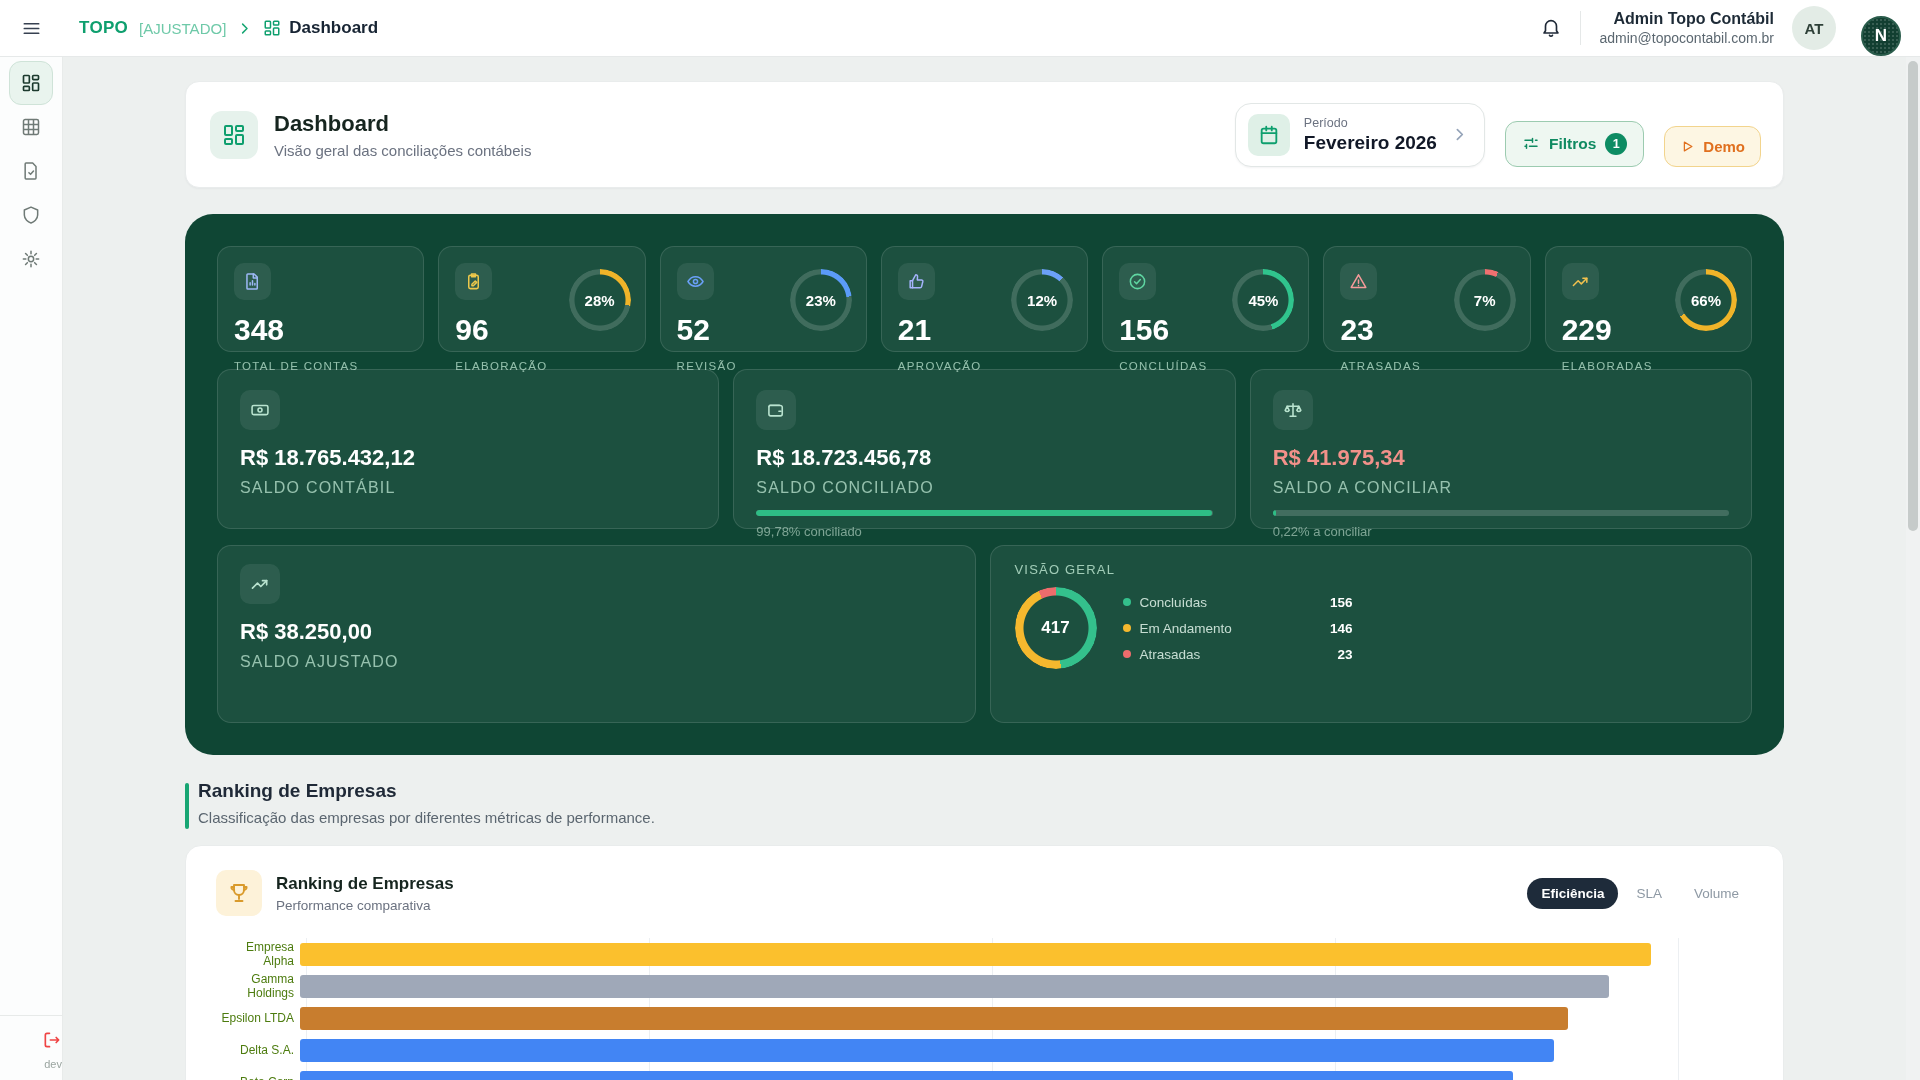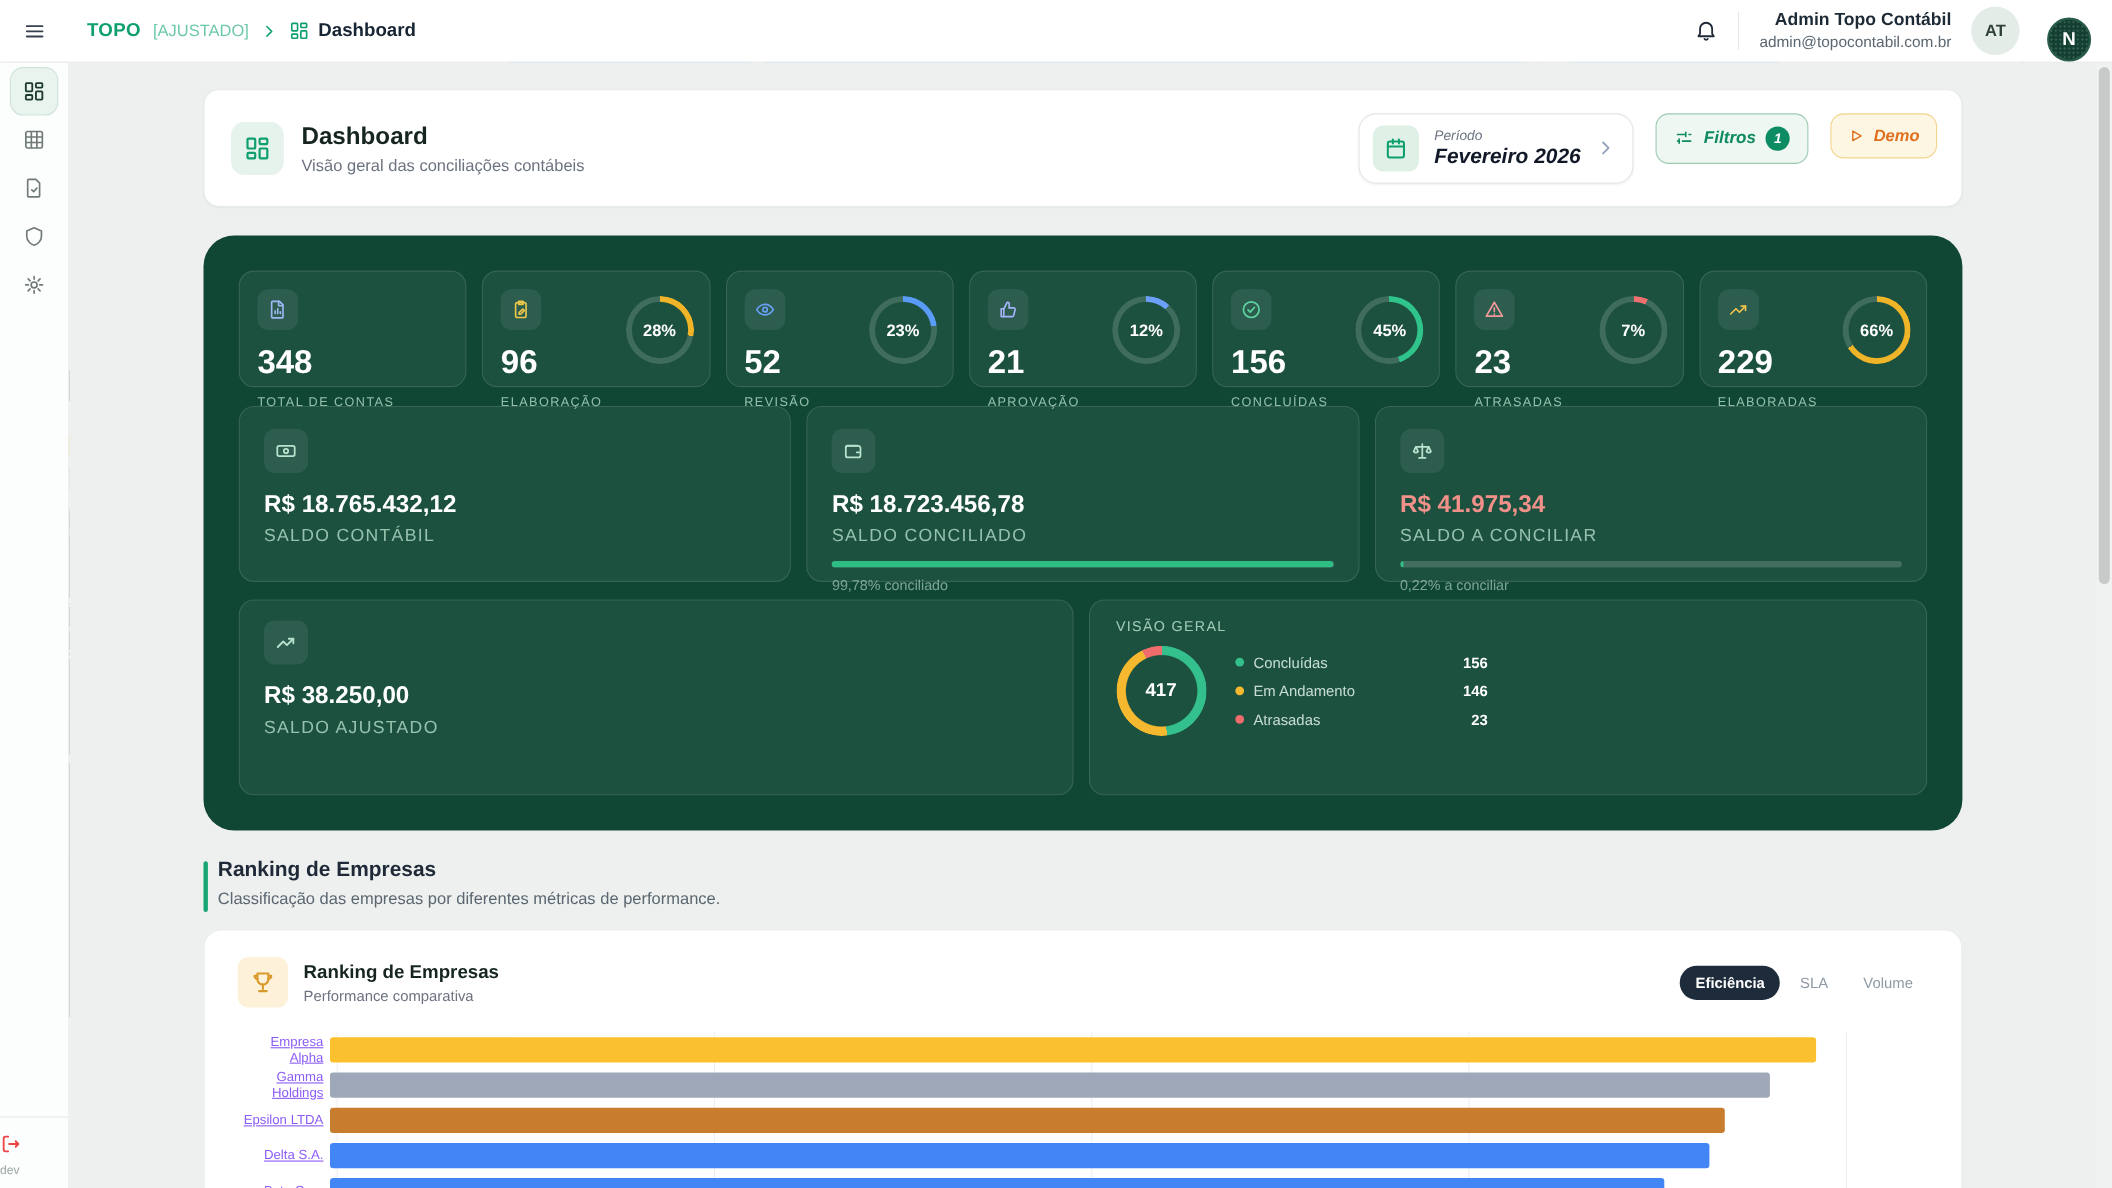--- a/index.html
+++ b/index.html
@@ -27,36 +27,36 @@
     display:flex; align-items:center; justify-content:center; z-index:40; cursor:pointer; }
 
   
   .sidebar { position:fixed; left:0; top:57px; bottom:0; width:63px; background:#fcfdfd;
     border-right:1px solid #e8ebea; z-index:20; }
   .side-items { display:flex; flex-direction:column; align-items:center; padding-top:4px; }
   .side-item { width:44px; height:44px; display:flex; align-items:center; justify-content:center;
     border-radius:12px; cursor:pointer; }
   .side-item.active { background:#e9f4ee; border:1px solid #cfe3d8; }
   .side-foot { position:absolute; bottom:0; left:0; right:0; border-top:1px solid #e7eae9;
-    padding:14px 0 10px; display:flex; flex-direction:column; align-items:flex-start; gap:8px; }
+    padding:14px 0 10px; display:flex; flex-direction:column; align-items:flex-end; gap:8px; }
   .dev-label { font-size:11px; color:#9aa5a0; }
 
   
   .main { position:fixed; left:63px; top:57px; right:0; bottom:0; background:#edf0ef; overflow:hidden; }
 
   
   .header-card { position:absolute; left:122px; top:24px; width:1599px; height:107px; background:#fff;
     border:1px solid #e9ecec; border-radius:14px; box-shadow:0 1px 2px rgba(16,24,40,.04);
     display:flex; align-items:center; padding:0 22px 0 24px; }
   .hdr-tile { width:48px; height:48px; border-radius:12px; background:#e6f2ec;
     display:flex; align-items:center; justify-content:center; }
   .hdr-text { margin-left:16px; }
   .hdr-title { font-size:22px; font-weight:bold; color:#16251f; }
   .hdr-sub { font-size:15px; color:#6b7280; margin-top:5px; }
-  .hdr-right { margin-left:auto; display:flex; align-items:flex-start; gap:20px;font-style:italic; }
+  .hdr-right { margin-left:auto; display:flex; align-items:flex-end; gap:20px; }
   .period-pill { display:flex; align-items:center; gap:14px; background:#fff; border:1px solid #e2e7e6;
     border-radius:16px; padding:10px 16px 10px 12px; box-shadow:0 1px 2px rgba(16,24,40,.05); cursor:pointer; }
   .cal-tile { width:42px; height:42px; border-radius:10px; background:#dff0e7;
     display:flex; align-items:center; justify-content:center; }
   .period-label { font-size:12.5px; color:#6b7280; }
   .period-value { font-size:19px; font-weight:bold; color:#111827; margin-top:2px; }
   .btn-filters { display:flex; align-items:center; gap:9px; background:#eef7f1; border:1.5px solid #9ccbb0;
     border-radius:12px; padding:11px 16px; color:#0f8a61; font-size:15.5px; font-weight:bold; cursor:pointer; }
   .filters-badge { width:22px; height:22px; border-radius:50%; background:#0d8c63; color:#fff;
     font-size:12.5px; font-weight:bold; display:flex; align-items:center; justify-content:center; }
@@ -133,21 +133,21 @@
   .rank-title { font-size:17px; font-weight:bold; color:#16251f; }
   .rank-sub { font-size:13.5px; color:#6b7280; margin-top:4px; }
   .tabs { margin-left:auto; display:flex; gap:4px; }
   .tab { font-size:13.5px; color:#8e99a4; padding:8px 14px; border-radius:999px; cursor:pointer; }
   .tab.active { background:#1e2b3a; color:#fff; font-weight:bold; }
 
   .chart { position:relative; margin-top:22px; }
   .gridlines { position:absolute; left:90px; right:6px; top:0; bottom:0; }
   .gl { position:absolute; top:0; bottom:0; width:1px; background:#eceff2; }
   .c-row { display:flex; align-items:center; height:32px; position:relative; }
-  .c-label { width:84px; flex:none; text-align:right; font-size:12px; line-height:1.2; color:#8b5cf6; padding-right:6px;text-decoration:underline; }
+  .c-label { width:84px; flex:none; text-align:right; font-size:12px; line-height:1.2; color:#4d7c0f; padding-right:6px; }
   .c-barzone { flex:1; margin-right:6px; }
   .c-bar { height:23px; border-radius:3px; }
 
   
   .scroll-track { position:fixed; right:0; top:57px; bottom:0; width:14px; background:#f0f2f2; z-index:25; }
   .scroll-thumb { position:absolute; right:2px; top:4px; width:10px; height:470px; border-radius:5px;
     background:#c6cbca; cursor:pointer; }
 
   svg { display:block; }
 </style>

